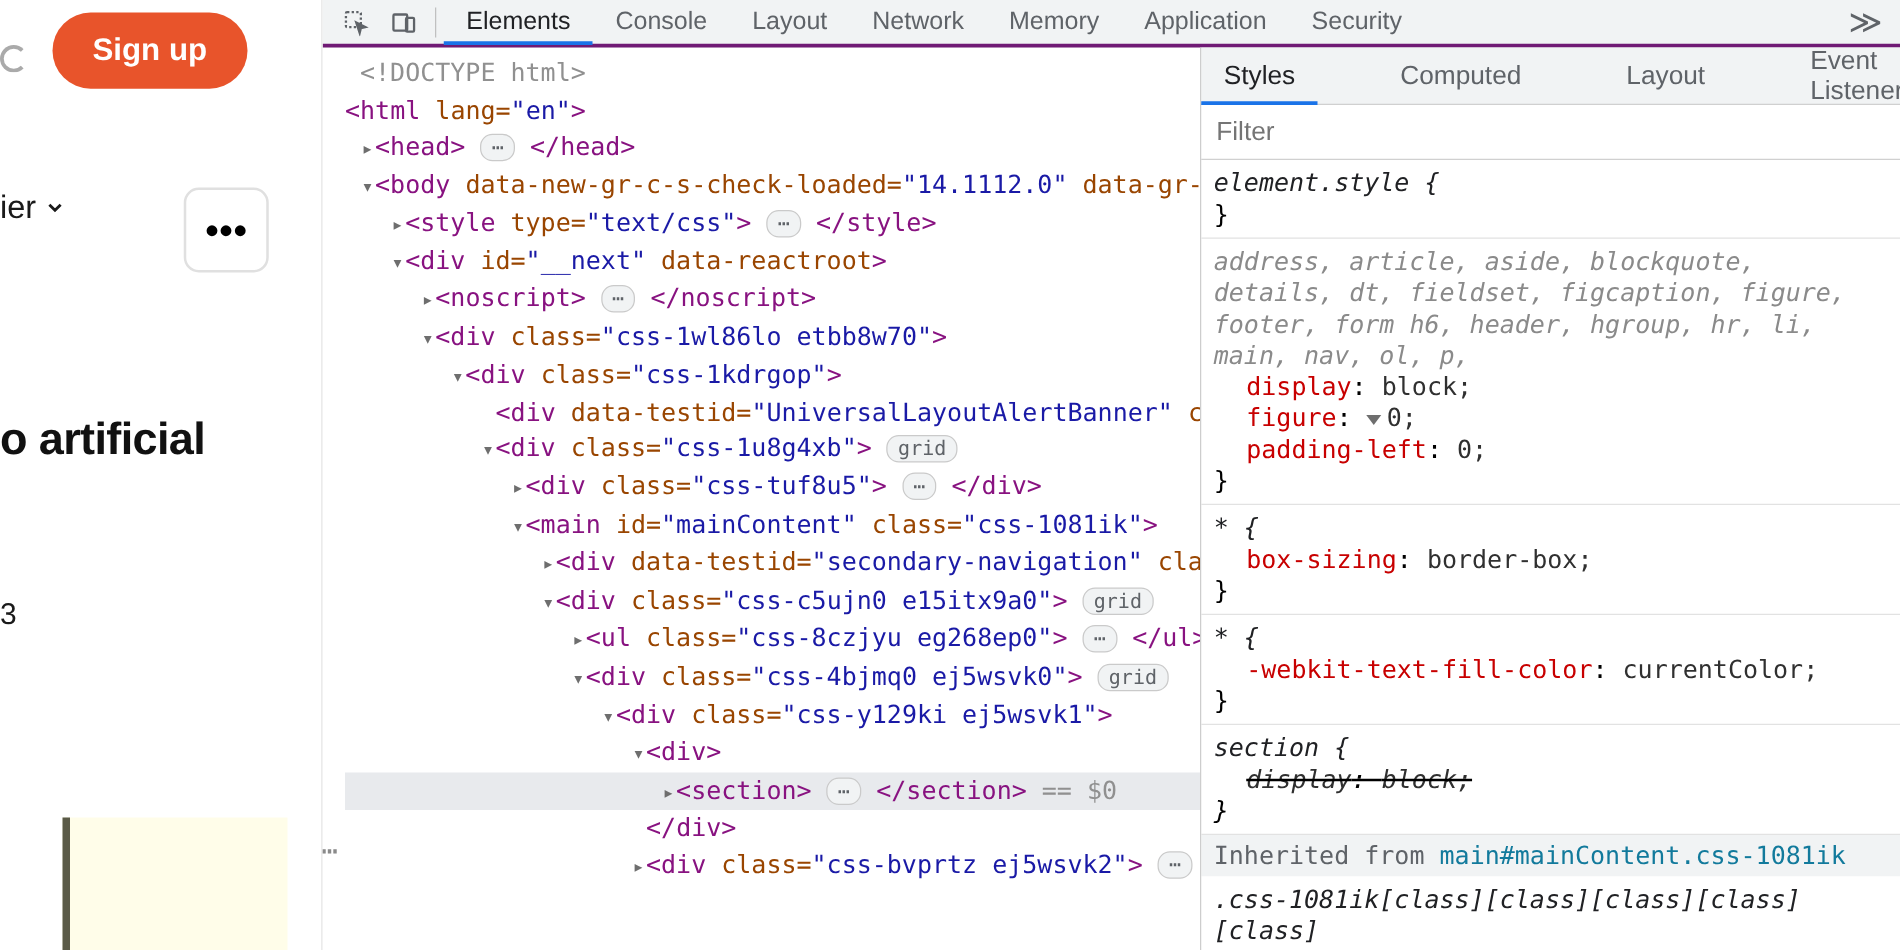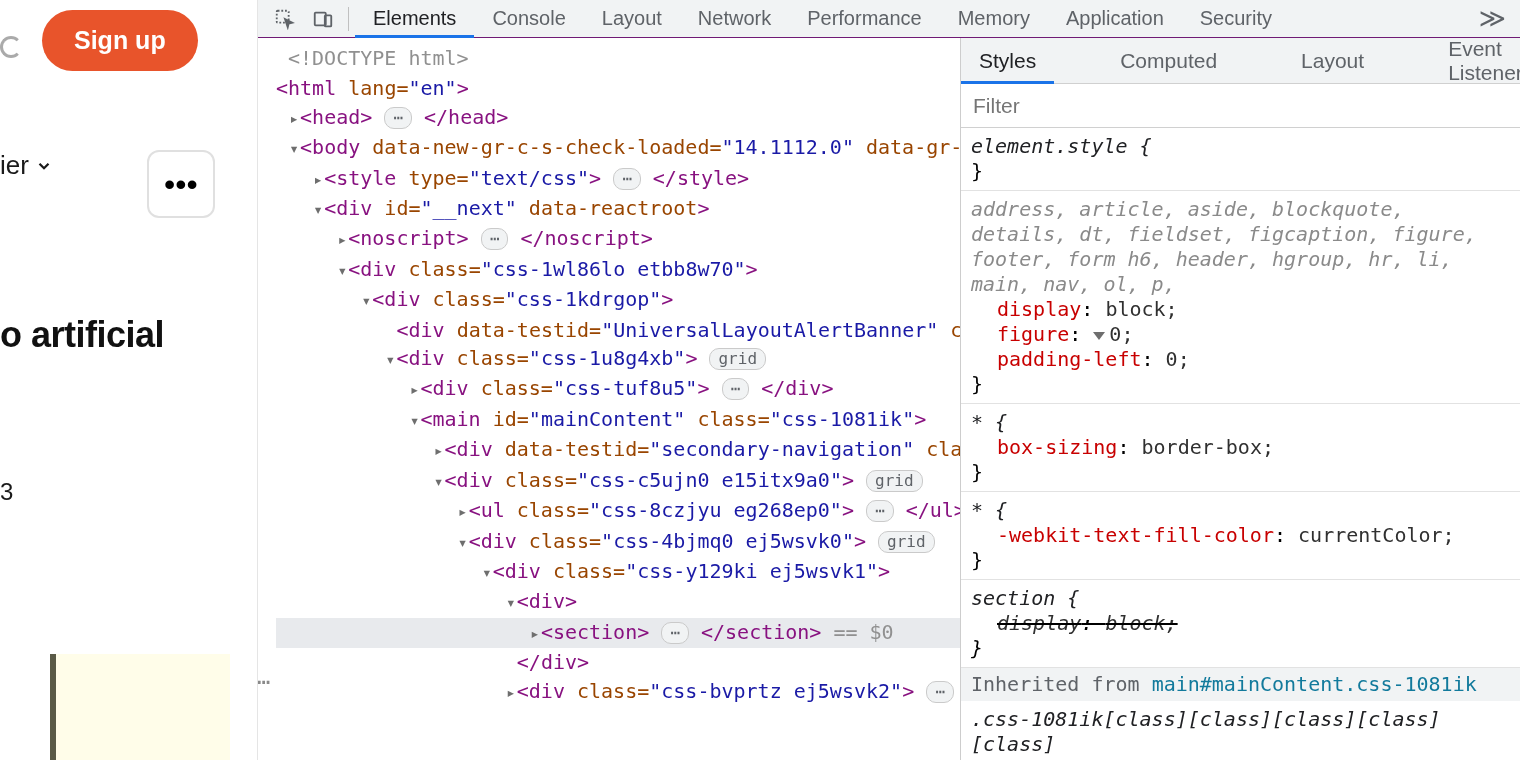--- a/index.html
+++ b/index.html
@@ -65,21 +65,21 @@
   background: #fff;
   display: flex;
   align-items: center;
   justify-content: center;
   font-size: 32px;
   letter-spacing: 0px;
   cursor: pointer;
 }
 .artificial {
   position: absolute;
-  top: 314px;
+  top: 330px;
   left: 0;
   font-size: 36px;
   font-weight: 800;
   letter-spacing: -0.5px;
   color: #111;
   white-space: nowrap;
 }
 .three {
   position: absolute;
   top: 478px;
@@ -101,21 +101,21 @@
   display: flex;
   flex-direction: column;
   background: #fff;
   min-width: 0;
 }
 .devtools-tabs {
   display: flex;
   align-items: center;
   height: 38px;
   background: #f1f3f4;
-  border-bottom: 1px solid #701a75;
+  border-bottom: 3px solid #701a75;
   font-size: 20px;
   color: #5f6368;
   padding-left: 8px;
   flex-shrink: 0;
 }
 .dt-icon {
   width: 38px;
   display: flex;
   align-items: center;
   justify-content: center;
@@ -319,21 +319,20 @@
       <svg viewBox="0 0 24 24" fill="none" stroke-width="2">
           <rect x="3" y="5" width="12" height="14" rx="1"></rect>
           <rect x="14" y="8" width="7" height="12" rx="1"></rect>
         </svg>
     </div>
     <div class="dt-sep"></div>
     <div class="dt-tab active">Elements</div>
     <div class="dt-tab">Console</div>
     <div class="dt-tab">Layout</div>
     <div class="dt-tab">Network</div>
-    <div class="dt-tab">Performance</div>
     <div class="dt-tab">Memory</div>
     <div class="dt-tab">Application</div>
     <div class="dt-tab">Security</div>
     <div class="dt-more">≫</div>
   </div>
 
   <div class="devtools-body">
     <div class="dom-panel">
       <div class="ellipsis-icon">⋯</div>
 <div class="dom-line"><span class="arw"> </span><span class="grey">&lt;!DOCTYPE html&gt;</span></div>

